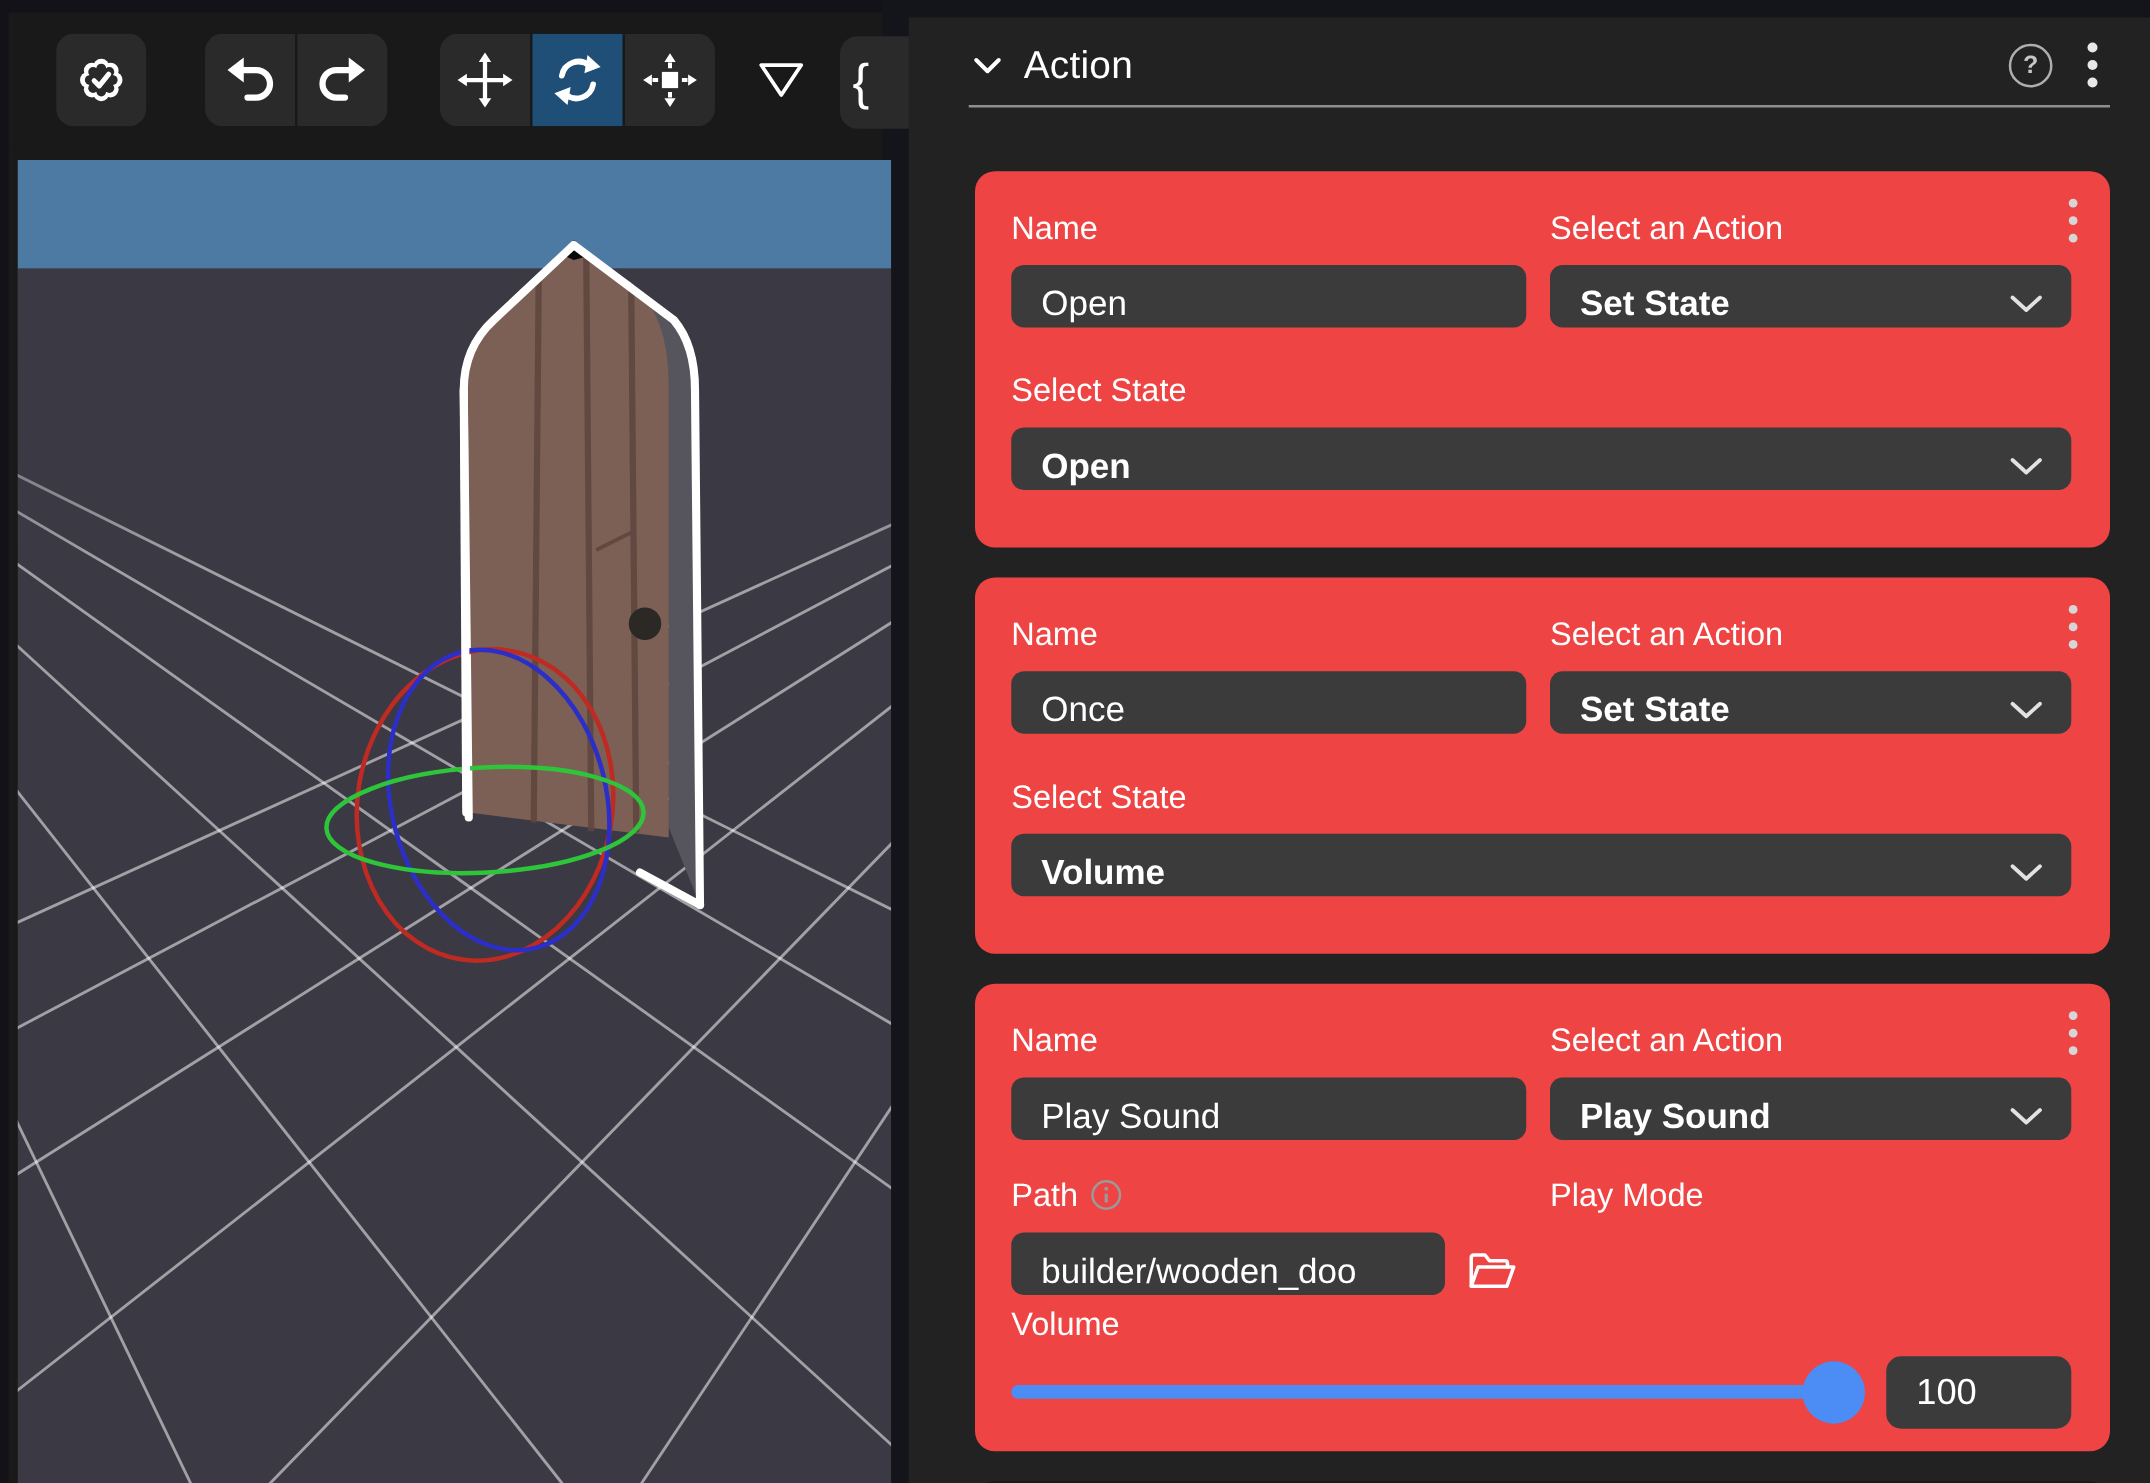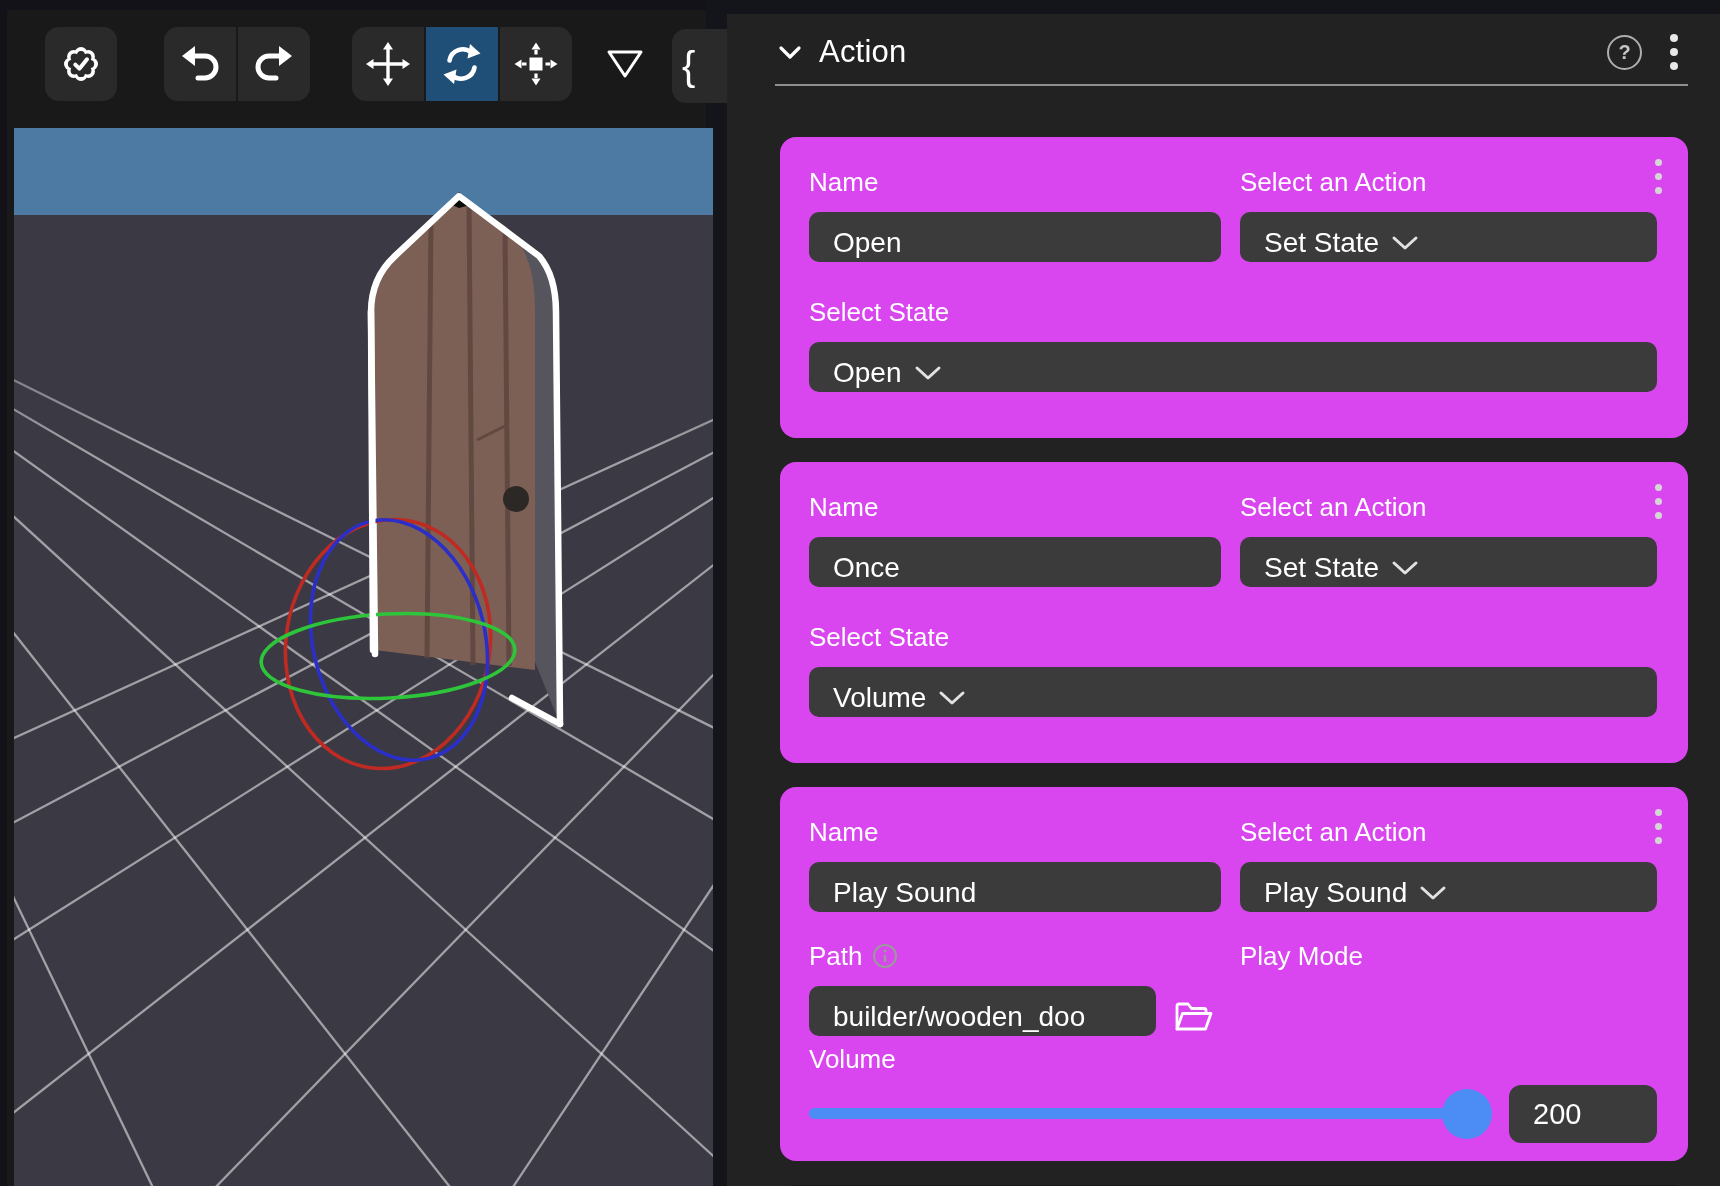--- a/index.html
+++ b/index.html
@@ -31,33 +31,33 @@
   .panel-title { font-size:31px; font-weight:500; letter-spacing:.2px; }
   .ph-right { margin-left:auto; display:flex; align-items:center; gap:24px; }
   .help-btn { width:35px; height:35px; border:2.6px solid #aeaeae; border-radius:50%;
               display:flex; align-items:center; justify-content:center;
               font-size:20px; font-weight:700; color:#c6c6c6; }
   .kebab { display:flex; flex-direction:column; gap:6px; padding:2px 4px; }
   .kebab i { width:8px; height:8px; border-radius:50%; background:#e8e8e8; }
   .divider { border-bottom:2px solid #8f8f8f; margin:4px 32px 0 48px; }
 
   .cards { padding-top:51px; }
-  .card { position:relative; margin:0 32px 24px 53px; background:#d946ef;
+  .card { position:relative; margin:0 32px 24px 53px; background:#ef4444;
           border-radius:16px; padding:30px 31px 0 29px; }
   .card.h1 { height:301px; } .card.h3 { height:374px; }
   .card-kebab { position:absolute; top:20px; right:24px; display:flex; flex-direction:column; gap:7px; padding:2px; }
   .card-kebab i { width:7px; height:7px; border-radius:50%; background:#d6d6d6; }
   .card-sliver { margin:15px 32px 0 53px; background:#191919; border-radius:16px 16px 0 0; height:40px; }
 
   .flabel { font-size:26px; height:30px; line-height:30px; margin-bottom:15px; display:flex; align-items:center; gap:10px; }
   .two-col { display:grid; grid-template-columns:412px 1fr; column-gap:19px; }
   .rowgap { height:35px; } .rowgap2 { height:29px; } .rowgap3 { height:8px; }
   .field { height:50px; background:#3b3b3b; border-radius:10px; display:flex;
            align-items:center; padding:12px 22px 0 24px; font-size:28px; color:#fff; white-space:nowrap; overflow:hidden; }
-  .dropdown { justify-content:flex-start; }
+  .dropdown { justify-content:space-between;font-weight:bold; }
   .dropdown svg { flex:0 0 auto; margin-left:12px; }
   .pathcell { display:flex; align-items:flex-end; }
   .path-input { width:347px; }
   .folder-btn { margin-left:16px; display:flex; }
   .info-dot { width:24px; height:24px; border:2px solid #9a9a9a; border-radius:50%;
               display:flex; align-items:center; justify-content:center; }
 
   .vol-row { display:flex; align-items:center; height:50px; margin-top:12px; }
   .slider { position:relative; width:658px; height:50px; }
   .slider .track { position:absolute; left:0; top:19px; width:100%; height:11px;
@@ -366,19 +366,19 @@
           <div class="flabel">Play Mode</div>
         </div>
       </div>
       <div class="rowgap3"></div>
       <div class="flabel">Volume</div>
       <div class="vol-row">
         <div class="slider">
           <div class="track"></div>
           <div class="thumb"></div>
         </div>
-        <div class="vol-box">200</div>
+        <div class="vol-box">100</div>
       </div>
     </div>
 
     <div class="card-sliver"></div>
   </div>
 </div>
 
 </body></html>

